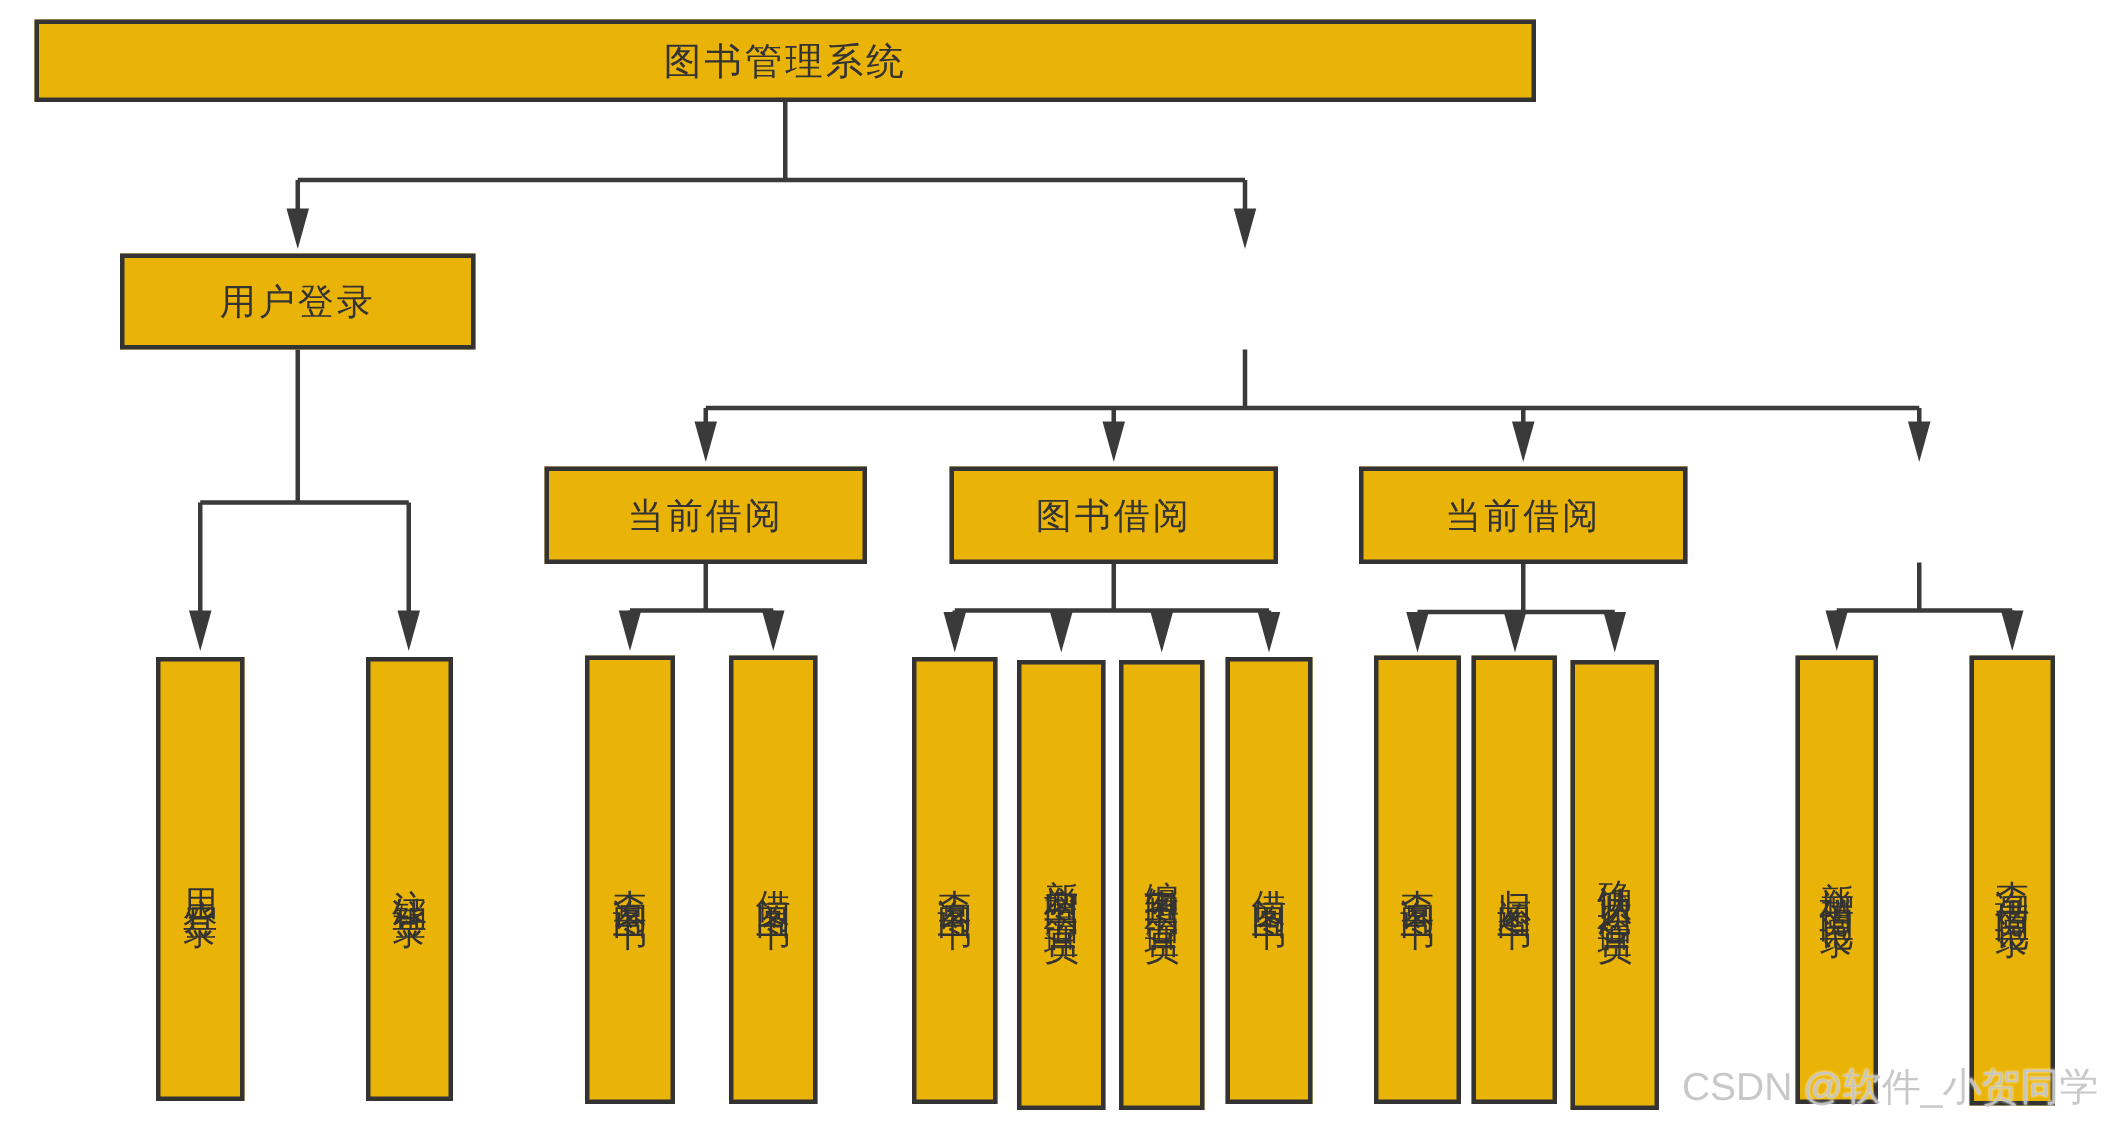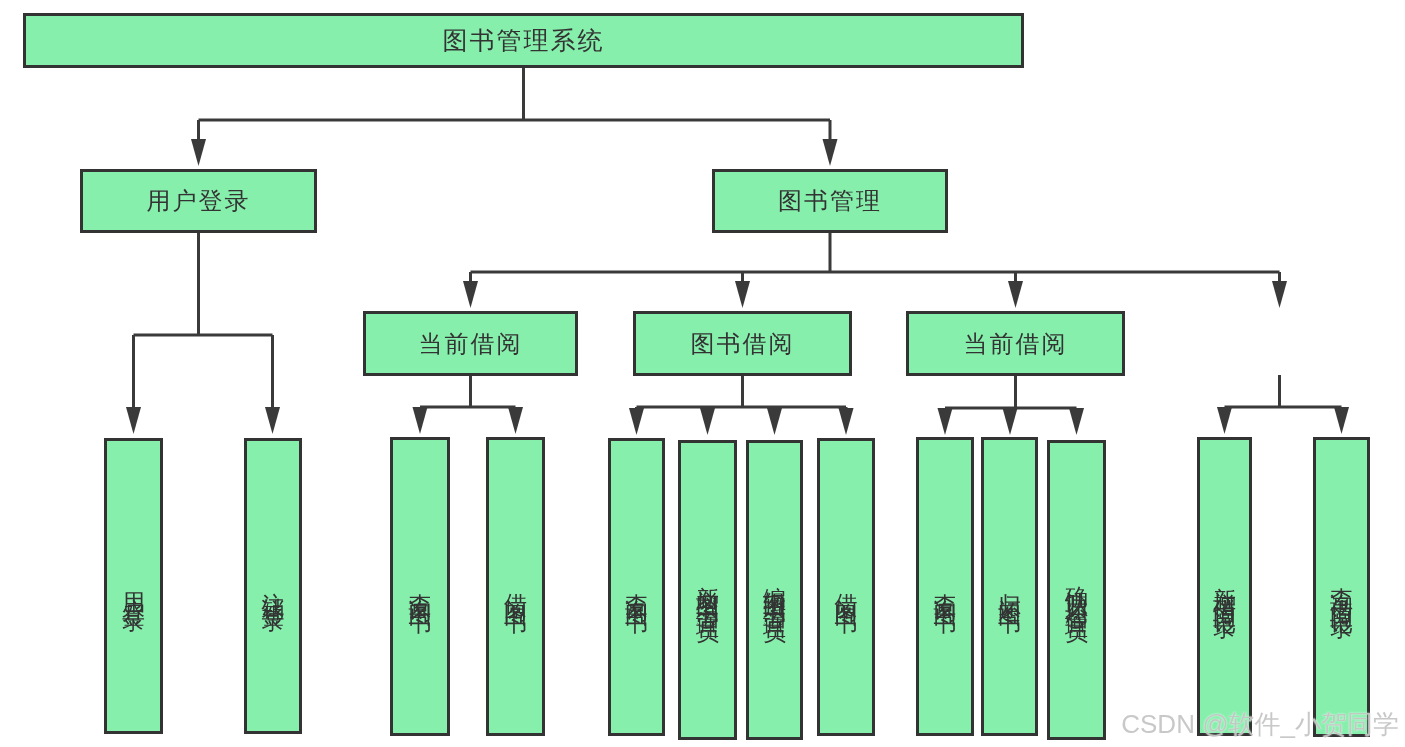--- a/index.html
+++ b/index.html
@@ -14,21 +14,21 @@
     position:relative;
     width:1405px;height:747px;
     background:var(--bg);
     font-family:"Liberation Sans","DejaVu Sans",sans-serif;
     overflow:hidden;
   }
   svg.connectors{position:absolute;left:0;top:0;pointer-events:none;}
   .box{
     position:absolute;
     box-sizing:border-box;
-    background:#86efac;
+    background:#eab308;
     border:3px solid var(--border);
     display:flex;
     align-items:center;
     justify-content:center;
     color:var(--text);
   }
   .hlabel{font-size:24px;letter-spacing:2px;white-space:nowrap;}
   .root .hlabel{font-size:25px;}
   .leaf span{
     writing-mode:vertical-rl;
@@ -92,23 +92,20 @@
     </g>
   </svg>
 
   <div class="box root" style="left:23px;top:13px;width:1001px;height:55px">
     <span class="hlabel">图书管理系统</span>
   </div>
 
   <div class="box" style="left:80px;top:169px;width:237px;height:64px">
     <span class="hlabel">用户登录</span>
   </div>
-  <div class="box" style="left:712px;top:169px;width:236px;height:64px">
-    <span class="hlabel">图书管理</span>
-  </div>
 
   <div class="box" style="left:363px;top:311px;width:215px;height:65px">
     <span class="hlabel">当前借阅</span>
   </div>
   <div class="box" style="left:906px;top:311px;width:219px;height:65px">
     <span class="hlabel">当前借阅</span>
   </div>
   <div class="box" style="left:633px;top:311px;width:219px;height:65px">
     <span class="hlabel">图书借阅</span>
   </div>

